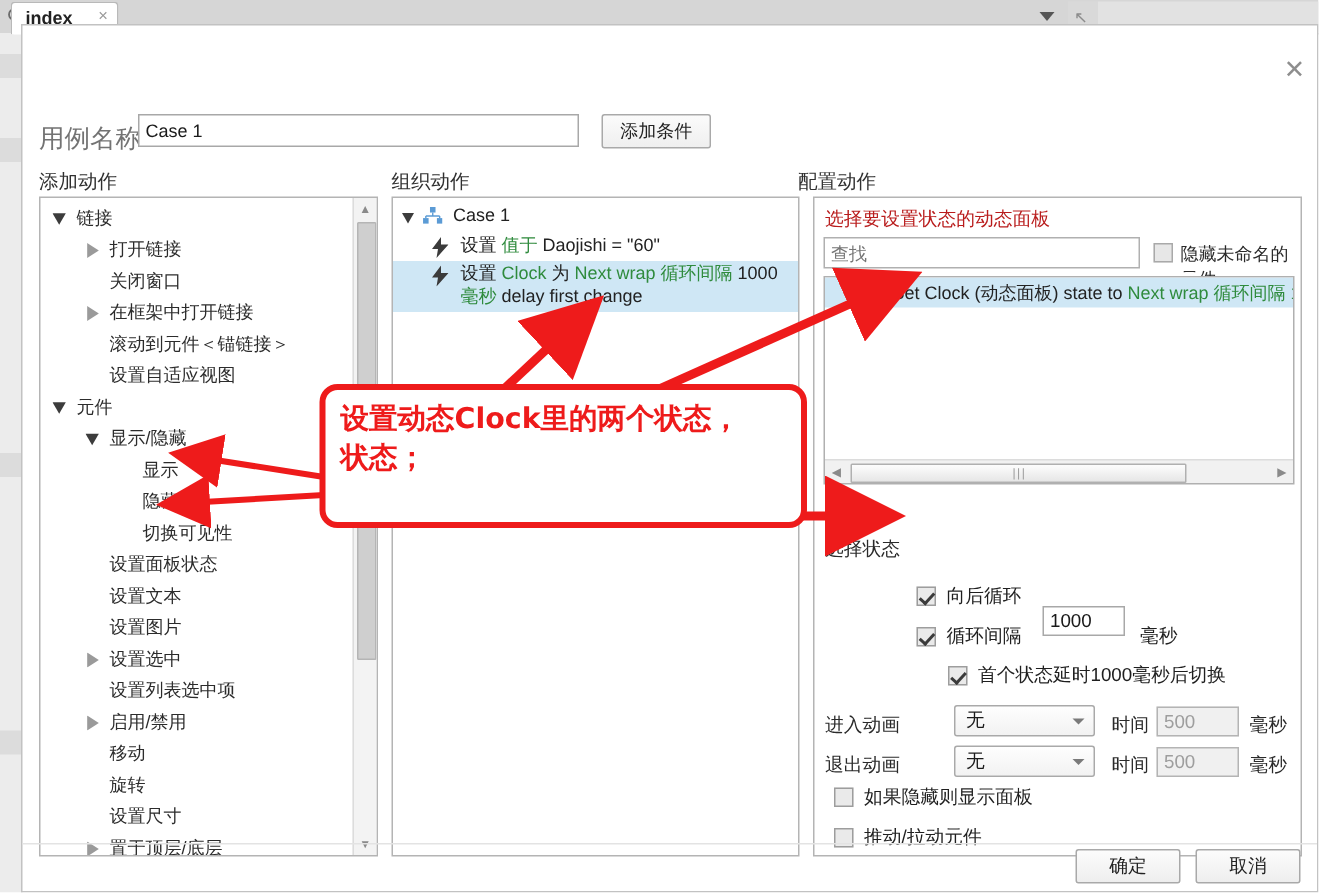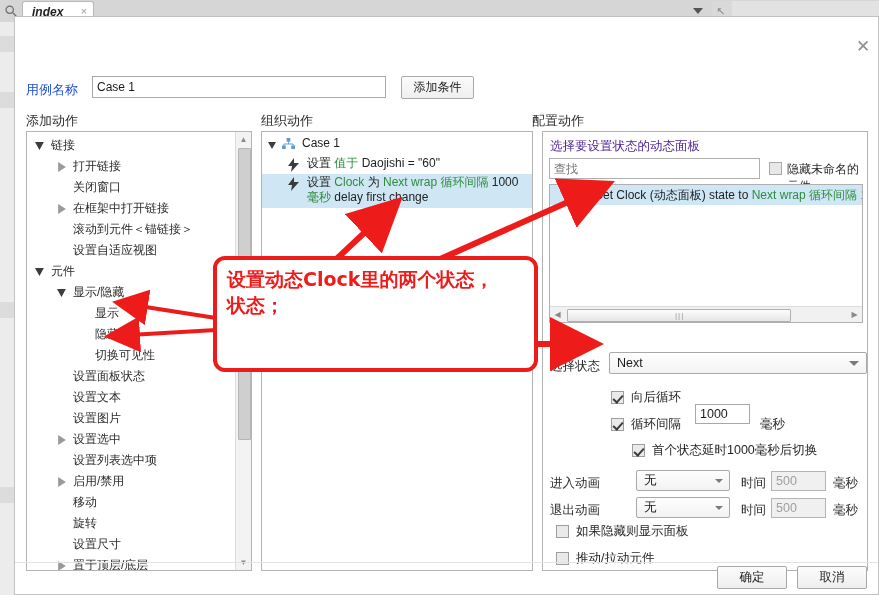--- a/index.html
+++ b/index.html
@@ -10,42 +10,42 @@
     background:#ffffff;
     overflow:hidden;
     position:relative;
     -webkit-font-smoothing:antialiased;
   }
   
   #app-bg{position:absolute;left:0;top:0;width:879px;height:595px;background:#ffffff;}
   #app-topbar{position:absolute;left:0;top:0;width:879px;height:22px;background:#d6d6d6;border-bottom:1px solid #b9b9b9;}
   #left-rail{position:absolute;left:0;top:22px;width:14px;height:573px;background:#ececec;border-right:1px solid #cfcfcf;}
   .rail-blob{position:absolute;left:0;width:14px;height:16px;background:#dcdcdc;}
-  #tab-index{position:absolute;left:22px;top:1px;width:70px;height:21px;background:#ffffff;
-      border:1px solid #b9b9b9;border-bottom:none;border-top-left-radius:3px;border-top-right-radius:3px;font-style:italic;}
+  #tab-index{position:absolute;left:7px;top:1px;width:70px;height:21px;background:#ffffff;
+      border:1px solid #b9b9b9;border-bottom:none;border-top-left-radius:3px;border-top-right-radius:3px;}
   #tab-index .tl{position:absolute;left:9px;top:3px;font-size:12px;color:#222;font-weight:bold;}
   #tab-index .tx{position:absolute;right:6px;top:3px;font-size:11px;color:#9a9a9a;}
   #top-search-icon{position:absolute;left:4px;top:4px;width:14px;height:14px;color:#6b6b6b;}
   #tabbar-caret{position:absolute;left:692px;top:6px;width:12px;height:10px;}
   #tabbar-arrowbox{position:absolute;left:712px;top:1px;width:20px;height:20px;background:#d9d9d9;}
   #tabbar-arrow{position:absolute;left:716px;top:5px;color:#8b8b8b;font-size:11px;}
   #tabbar-rest{position:absolute;left:732px;top:1px;width:147px;height:20px;background:#e2e2e2;}
 
   
   #dialog{position:absolute;left:14px;top:16px;width:865px;height:579px;background:#ffffff;
       border:1px solid #c2c2c2;box-sizing:border-box;}
   #dlg-title{position:absolute;left:0;top:0;width:863px;height:36px;background:#fdfdfd;box-sizing:border-box;}
   #rp-icon{position:absolute;left:10px;top:9px;width:17px;height:17px;background:#9a26a8;border-radius:2px;}
   #rp-icon span{display:block;color:#fff;font-size:9px;font-weight:bold;text-align:center;line-height:17px;letter-spacing:-0.5px;}
   #dlg-title-text{position:absolute;left:34px;top:10px;font-size:13px;color:#8c8c8c;}
   #dlg-close{position:absolute;left:838px;top:20px;width:20px;height:20px;color:#8e8e8e;font-size:17px;
       text-align:center;line-height:20px;cursor:default;}
 
   
-  #name-label{position:absolute;left:11px;top:64px;font-size:13px;color:#1d4ed8;}
+  #name-label{position:absolute;left:11px;top:64px;font-size:17px;color:#737373;}
   #name-input{position:absolute;left:77px;top:59px;width:294px;height:22px;box-sizing:border-box;
       border:1px solid #a8a8a8;background:#fff;font-family:"Liberation Sans",sans-serif;font-size:12px;
       padding:0 4px;color:#1a1a1a;}
   #add-cond-btn{position:absolute;left:386px;top:59px;width:73px;height:23px;box-sizing:border-box;
       background:linear-gradient(#fbfbfb,#efefef);border:1px solid #a9a9a9;border-radius:2px;
       font-family:"Liberation Sans",sans-serif;font-size:12px;color:#222;cursor:default;}
 
   
   .col-head{position:absolute;font-size:13px;color:#303030;}
   #head-add{left:11px;top:95px;}
@@ -76,21 +76,21 @@
   .act-row{position:absolute;left:0;width:270px;font-size:12px;}
   .act-row .bolt{position:absolute;left:26px;top:3px;width:11px;height:14px;}
   .act-row .txt{position:absolute;left:45px;top:1px;width:215px;line-height:15px;}
   .grn{color:#2f8b3d;}
   .blk{color:#222;}
   #act-row-2{background:#cfe7f5;}
 
   
   #cfg-panel{position:absolute;left:527px;top:114px;width:326px;height:440px;box-sizing:border-box;
       background:#fff;border:1px solid #b4b4b4;overflow:hidden;}
-  #cfg-sub{position:absolute;left:7px;top:6px;font-size:12.5px;color:#4c1d95;}
+  #cfg-sub{position:absolute;left:7px;top:6px;font-size:12.5px;color:#b91c1c;}
   #cfg-search{position:absolute;left:6px;top:26px;width:211px;height:21px;box-sizing:border-box;
       border:1px solid #b0b0b0;background:#fff;font-family:"Liberation Sans",sans-serif;font-size:12px;
       padding:0 4px;color:#9b9b9b;}
   #cfg-hide-cb{position:absolute;left:226px;top:30px;width:13px;height:13px;box-sizing:border-box;
       background:#e7e7e7;border:1px solid #a9a9a9;}
   #cfg-hide-lbl{position:absolute;left:244px;top:29px;font-size:12px;color:#2a2a2a;}
   #cfg-list{position:absolute;left:6px;top:52px;width:314px;height:139px;box-sizing:border-box;
       border:1px solid #b0b0b0;background:#fff;overflow:hidden;}
   #cfg-list-row{position:absolute;left:0;top:0;width:312px;height:20px;background:#cfe7f5;}
   #cfg-list-cb{position:absolute;left:25px;top:4px;width:12px;height:12px;box-sizing:border-box;
@@ -137,21 +137,21 @@
   
   #dlg-footer-sep{position:absolute;left:0;top:545px;width:863px;height:1px;background:#e3e3e3;}
   .dlg-btn{position:absolute;top:549px;width:70px;height:23px;box-sizing:border-box;
       background:linear-gradient(#fcfcfc,#eeeeee);border:1px solid #a9a9a9;border-radius:2px;
       font-family:"Liberation Sans",sans-serif;font-size:12.5px;color:#222;cursor:default;}
   #btn-ok{left:702px;}
   #btn-cancel{left:782px;}
 
   
   #anno{position:absolute;left:0;top:0;width:879px;height:595px;pointer-events:none;}
-  #callout{position:absolute;left:213px;top:256px;width:325px;height:116px;box-sizing:border-box;
+  #callout{position:absolute;left:213px;top:256px;width:325px;height:96px;box-sizing:border-box;
       border:4px solid #ee1b1b;border-radius:12px;background:#ffffff;}
   #callout-text{position:absolute;left:10px;top:6px;width:310px;color:#ee1b1b;font-weight:bold;
       font-size:19px;line-height:26px;font-family:"DejaVu Sans","Liberation Sans",sans-serif;}
 </style>
 </head>
 <body>
 
 <div id="app-bg">
   <div id="app-topbar"></div>
   <div id="left-rail">
@@ -331,24 +331,20 @@
       <div id="cfg-hscroll">
         <div class="lf">◀</div>
         <div id="cfg-hthumb">
             <span>|||</span>
           </div>
         <div class="rt">▶</div>
       </div>
     </div>
 
     <div id="state-label">选择状态</div>
-    <div id="state-select">
-      <span>Next</span>
-      <span class="arw"></span>
-    </div>
 
     <div class="cbbox on" style="left:68px;top:259px;"></div>
     <div class="cbrow" style="left:88px;top:257px;">向后循环</div>
 
     <div class="cbbox on" style="left:68px;top:286px;"></div>
     <div class="cbrow" style="left:88px;top:284px;">循环间隔</div>
     <input id="num-interval" type="text" value="1000" style="">
     <div class="cbrow" style="left:217px;top:284px;">毫秒</div>
 
     <div class="cbbox on" style="left:89px;top:312px;"></div>

